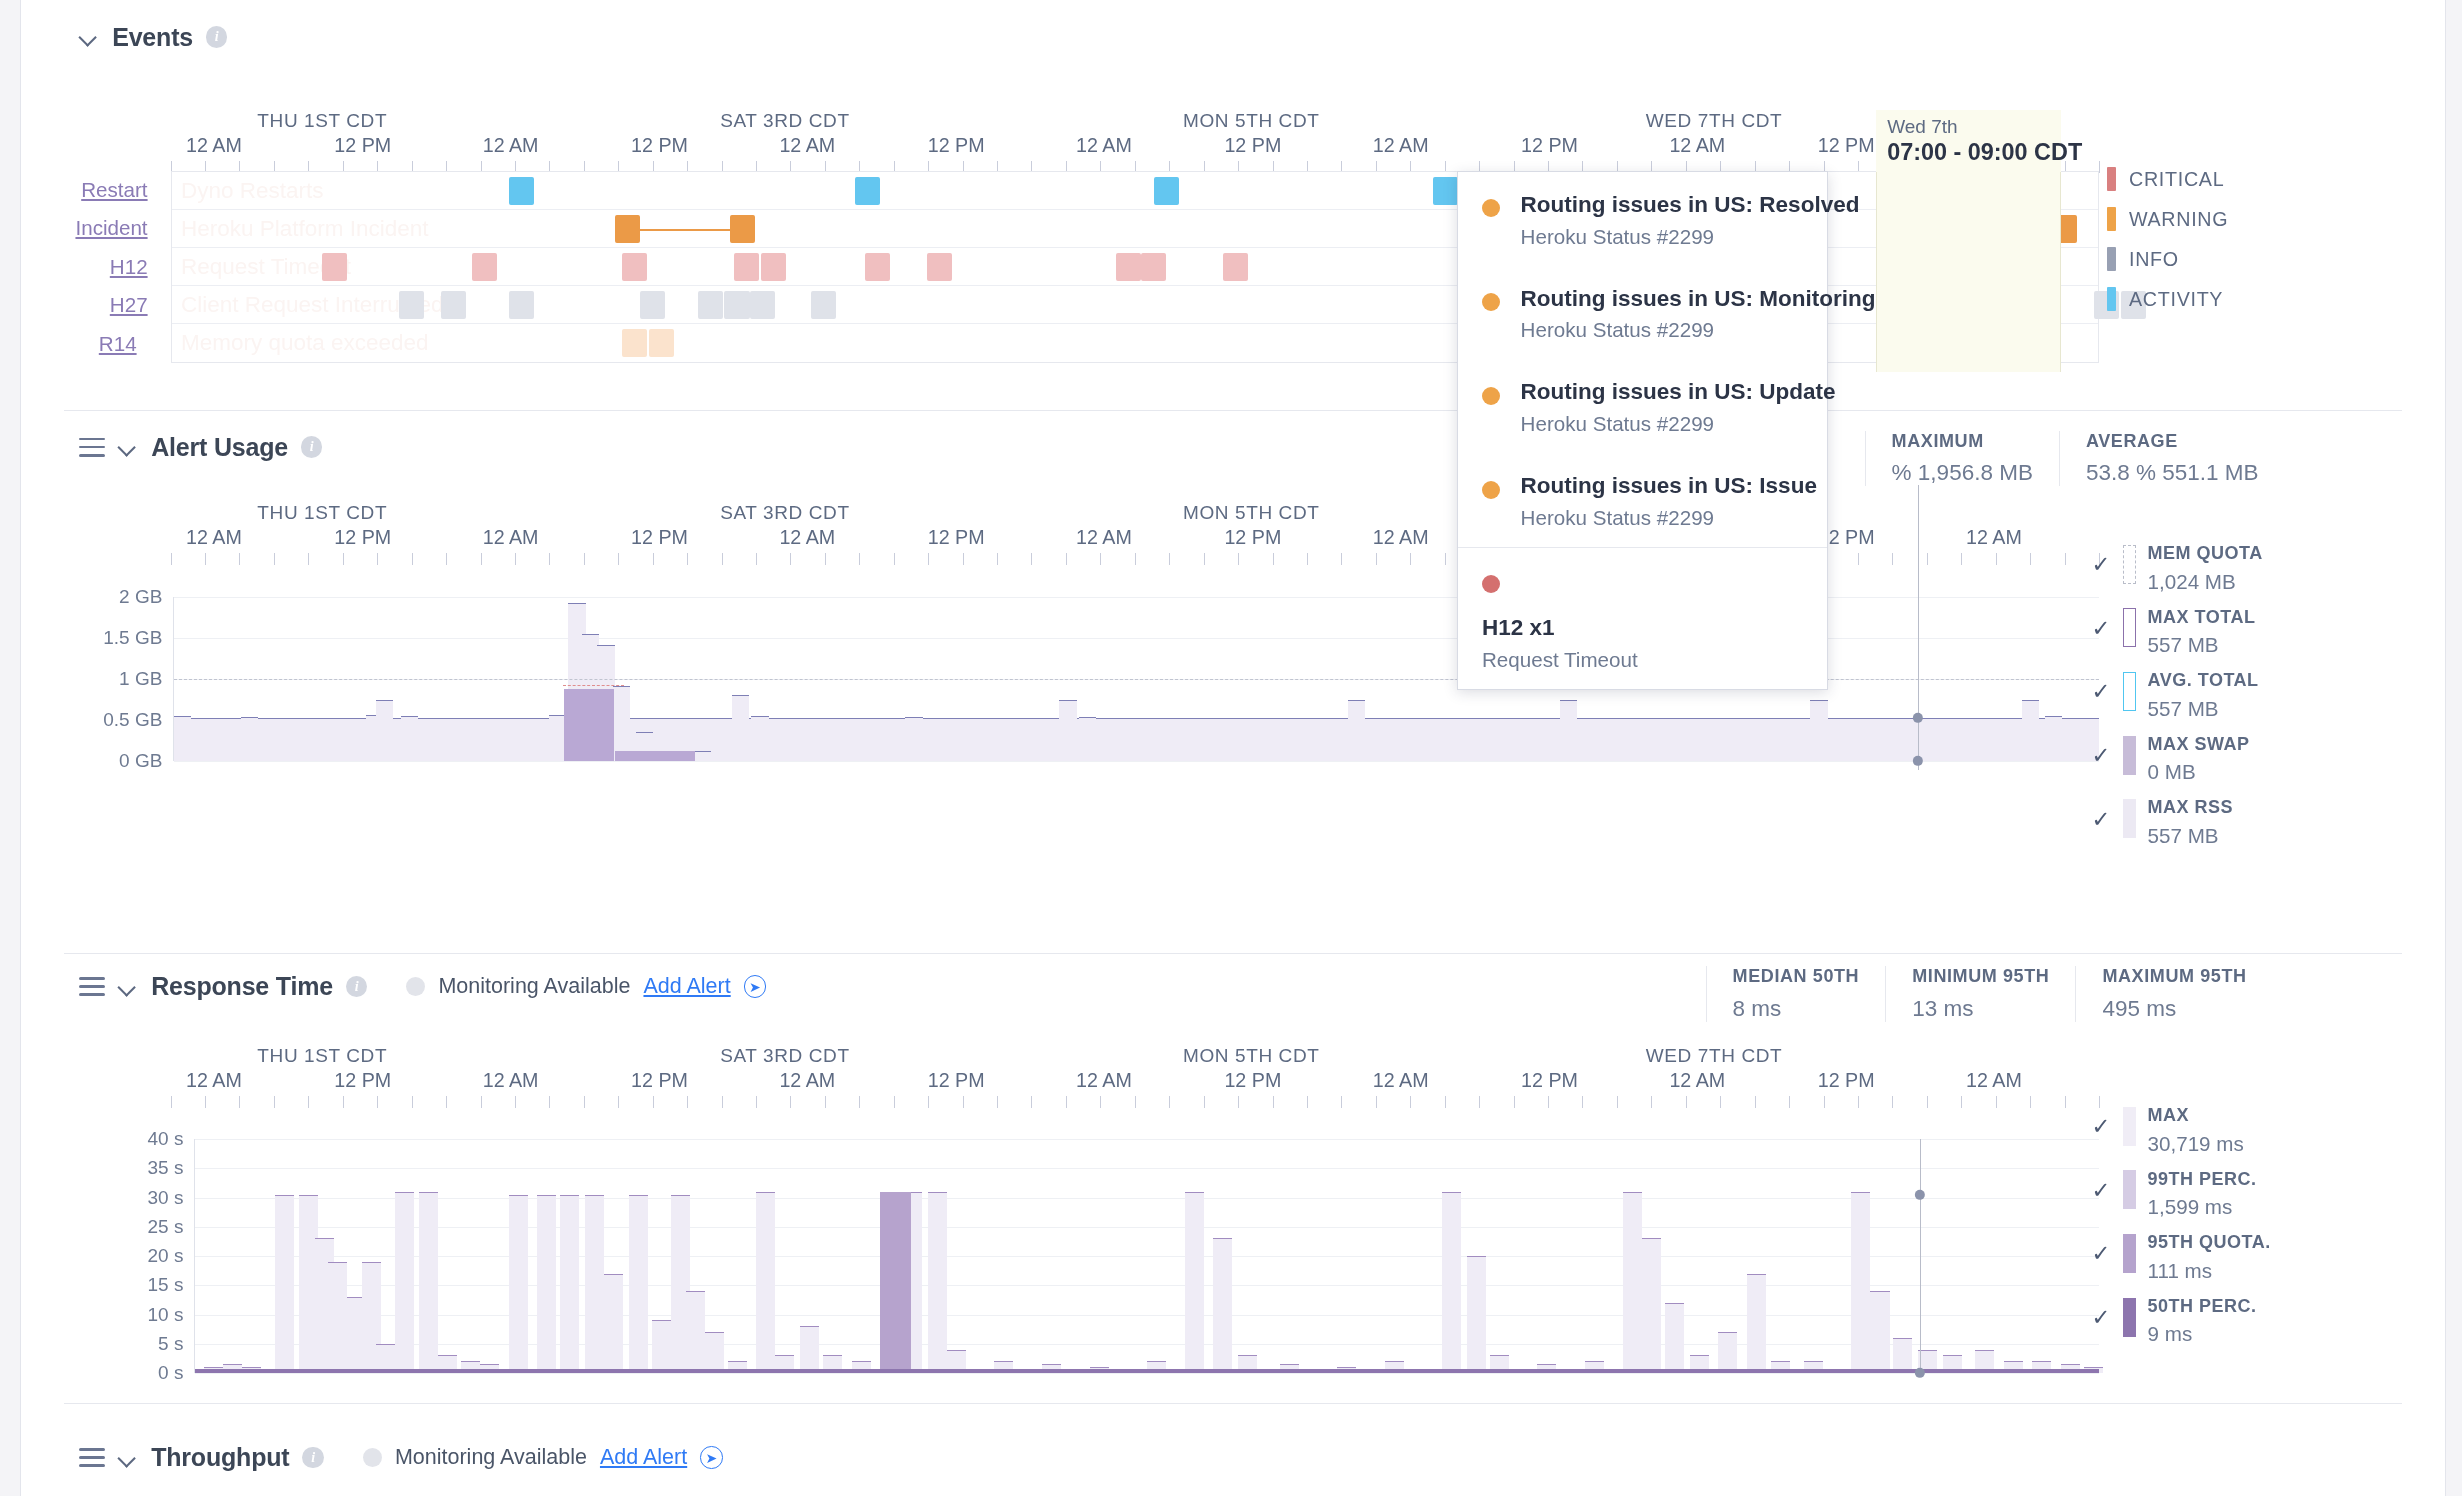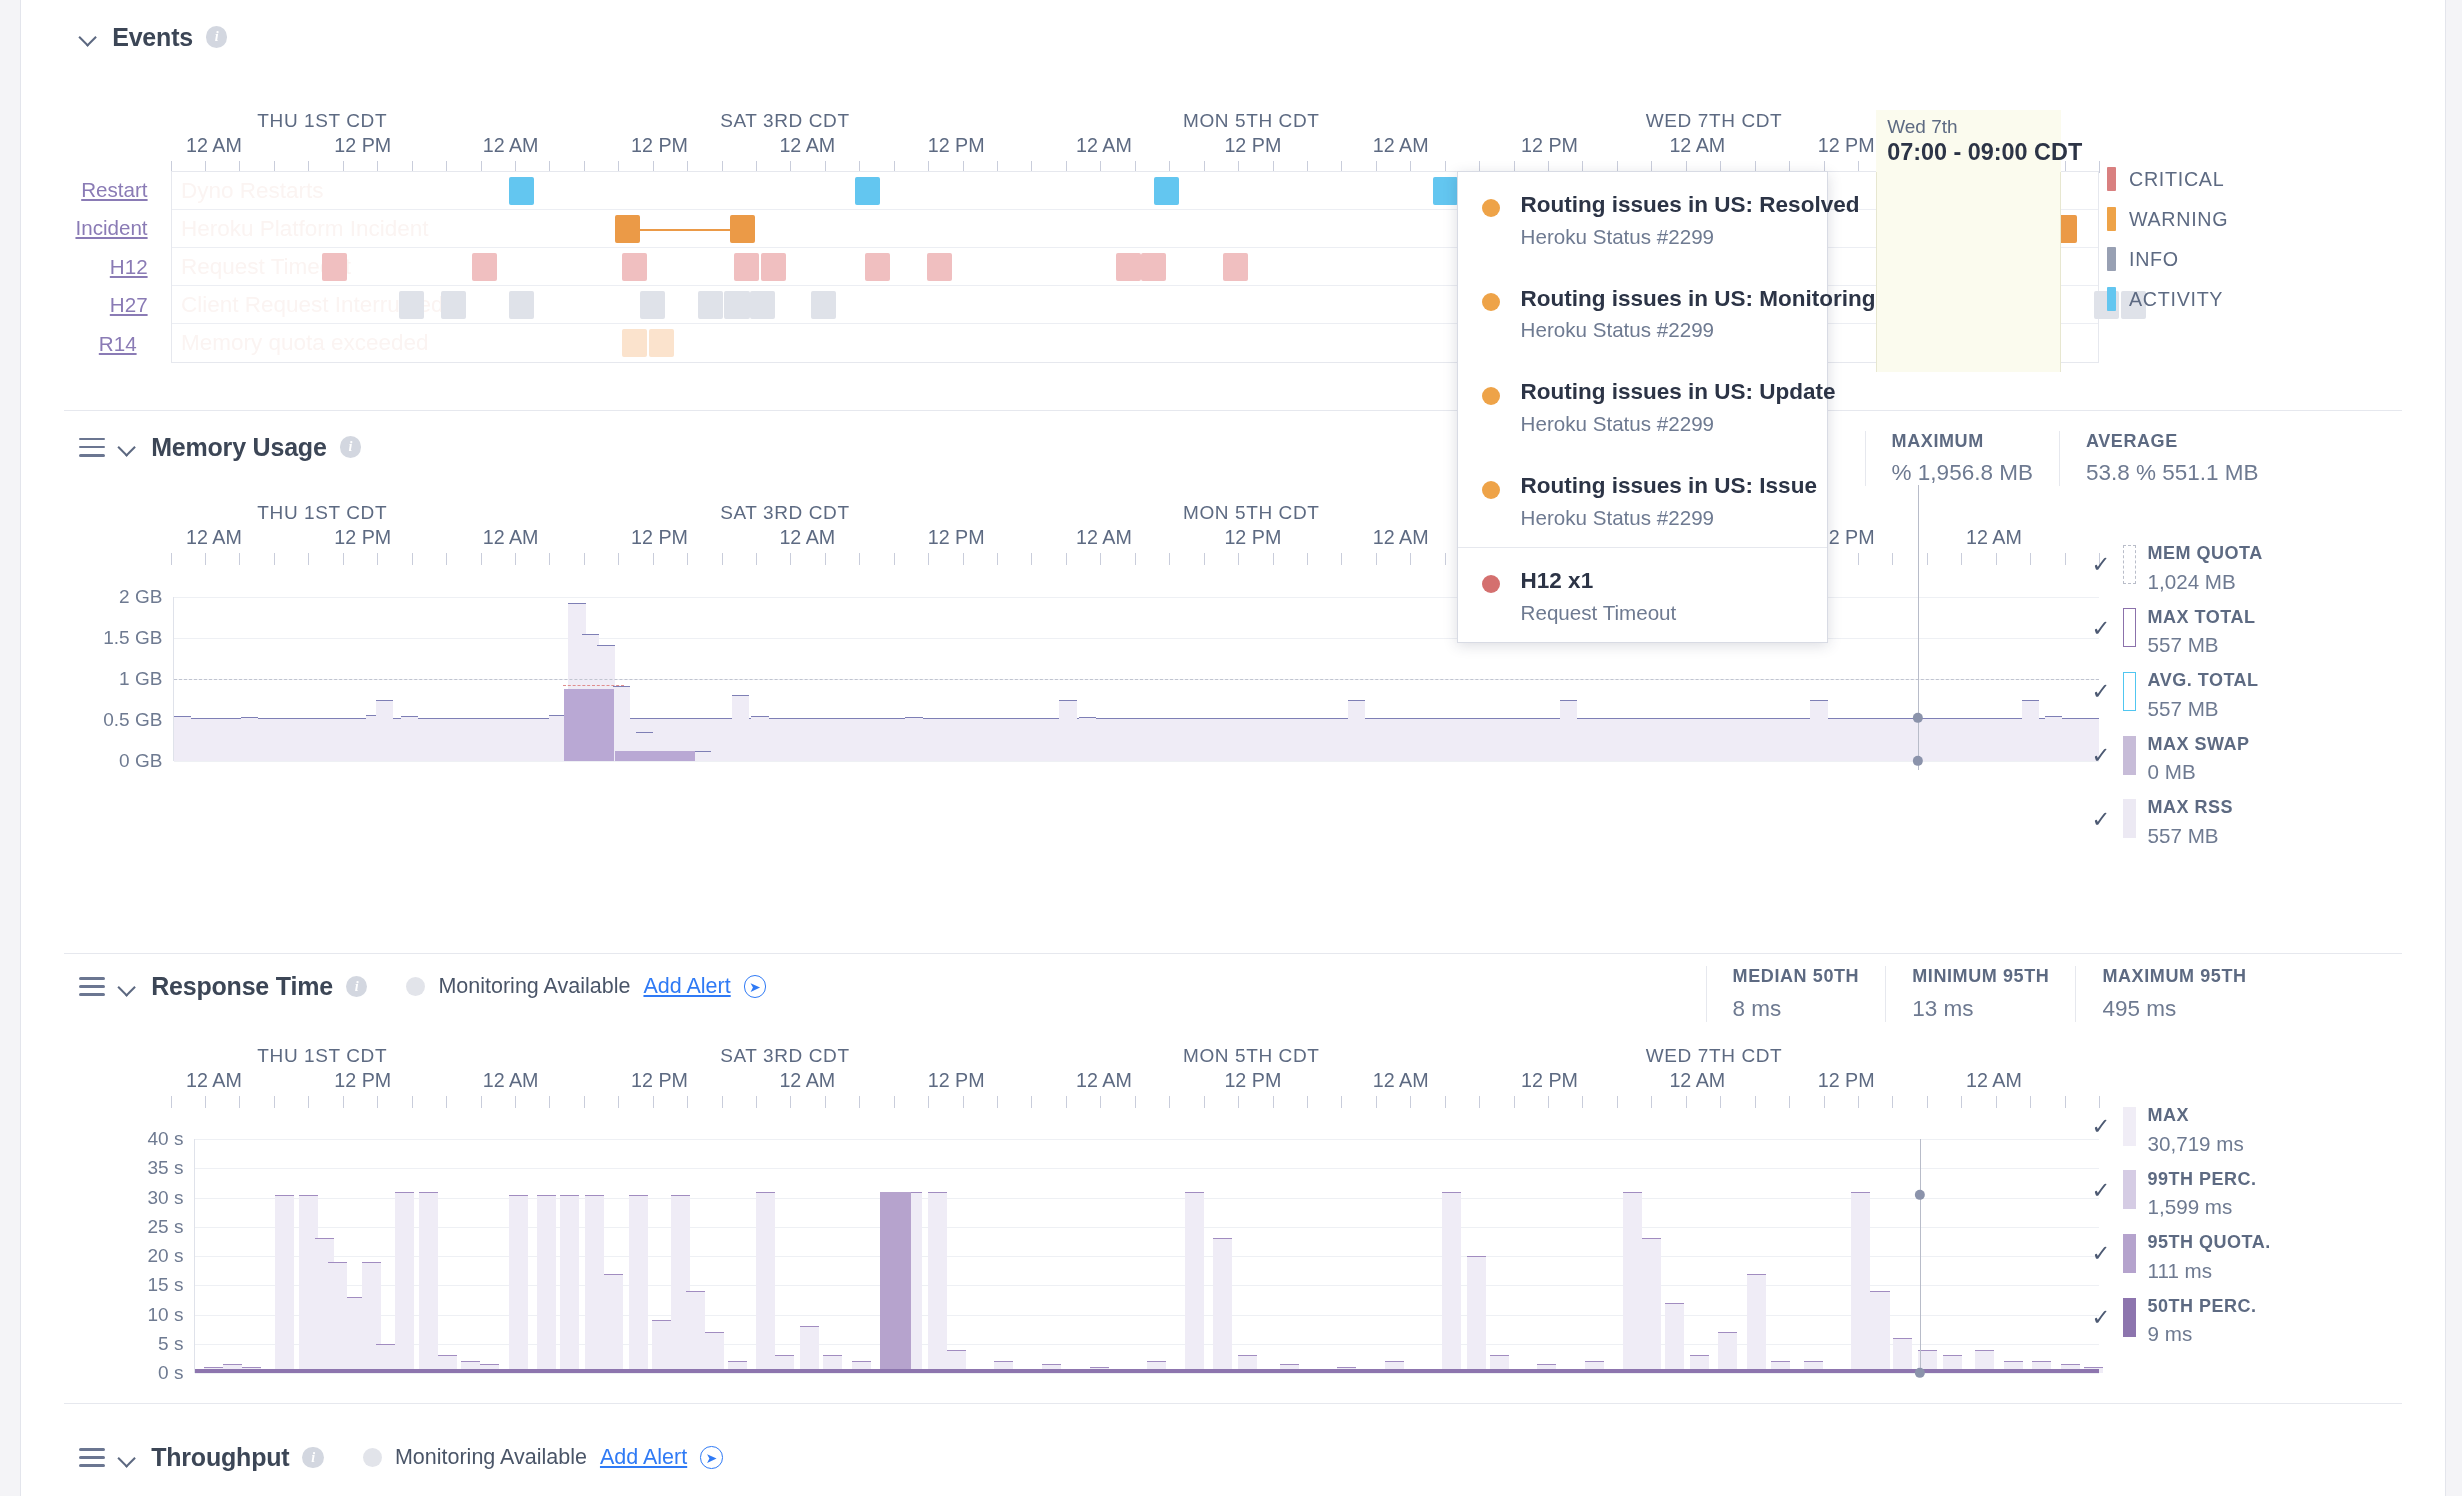--- a/index.html
+++ b/index.html
@@ -80,21 +80,21 @@
   .gline { position:absolute; left:0; right:0; height:0.9px; background:#eef0f4; }
   .bar { position:absolute; bottom:0; }
   .quota-line { position:absolute; left:0; right:0; height:0; border-top:1.9px dashed #c0c4d0; }
   .cursor-line { position:absolute; top:0; bottom:0; width:0.9px; background:#b8bcc9; }
   .cursor-dot { position:absolute; width:10.3px; height:10.3px; border-radius:50%; background:#8b93ab; transform:translate(-50%,-50%); }
 
   
   .tip { position:absolute; background:#fff; border:0.9px solid #d8dbe4;
      box-shadow:0 2.8px 13px rgba(40,50,80,.17); z-index:40; }
   .tip-row { display:flex; align-items:flex-start; gap:20.6px; padding:19px 32px 17px 24px; }
-  .tip-row.sep { border-top:0.9px solid #e6e8ee; }
+  .tip-row.sep { border-top:0.9px solid #e6e8ee;flex-direction:column; }
   .tip-dot { width:18px; height:18px; border-radius:50%; margin-top:8.4px; flex:0 0 18px; }
   .tip-t { font-size:22.5px; font-weight:bold; color:#2c3446; line-height:1.25; white-space:nowrap; }
   .tip-s { font-size:20.6px; color:#6e7a91; margin-top:5.6px; white-space:nowrap; }
 
   .hover-band { position:absolute; background:#fbfbee; border-left:0.9px solid #e7e7d0; border-right:0.9px solid #e7e7d0; z-index:5; }
   .hover-head { position:absolute; background:#fbfbee; z-index:35; padding:5.6px 11.2px; }
   .hover-head .d1 { font-size:19px; color:#5d6a82; }
   .hover-head .d2 { font-size:23.4px; font-weight:bold; color:#2c3446; white-space:nowrap; margin-top:1.9px; }
 </style>
 </head>
@@ -283,21 +283,21 @@
   </div>
 
   <div class="panel" style="top:412px; height:543px;">
     <div class="sect-head" style="position:absolute; left:58px; top:20.6px;">
       <div class="hamburger">
           <i></i>
           <i></i>
           <i></i>
         </div>
       <div class="chev"></div>
-      <div class="sect-title">Memory Usage</div>
+      <div class="sect-title">Alert Usage</div>
       <div class="info-i">i</div>
     </div>
 
     <div class="stats" id="mem-stats" style="top:19px; left:1844px;">
         <div class="stat">
           <div class="k">MAXIMUM</div>
           <div class="v">%   1,956.8 MB</div>
         </div>
         <div class="stat">
           <div class="k">AVERAGE</div>

